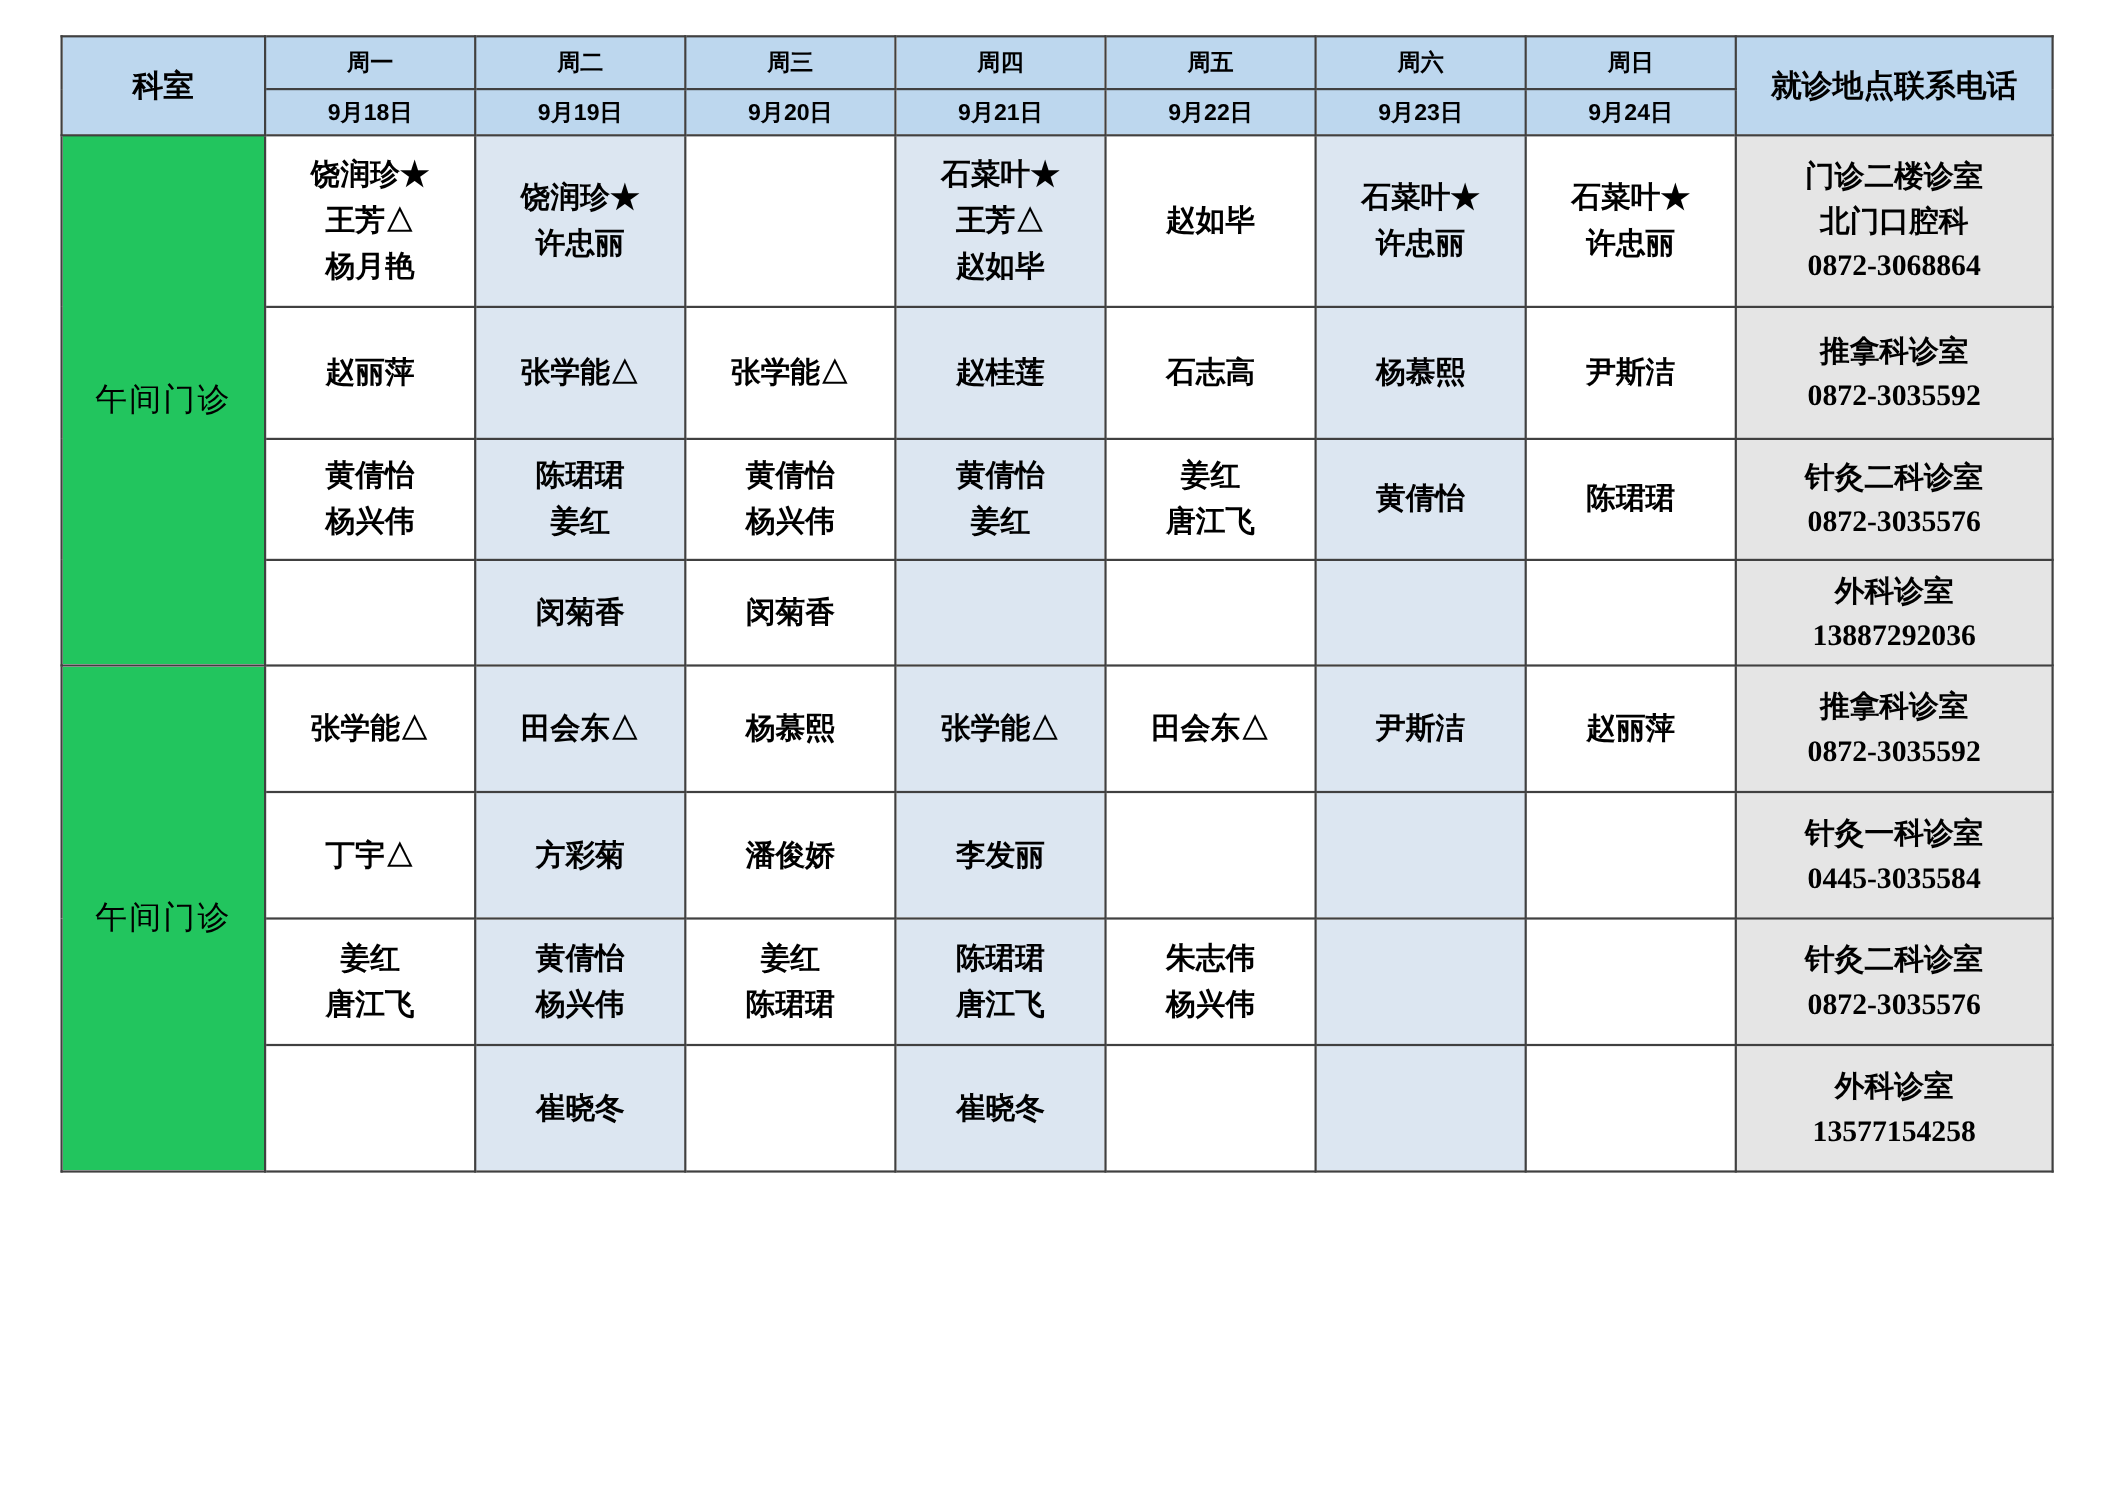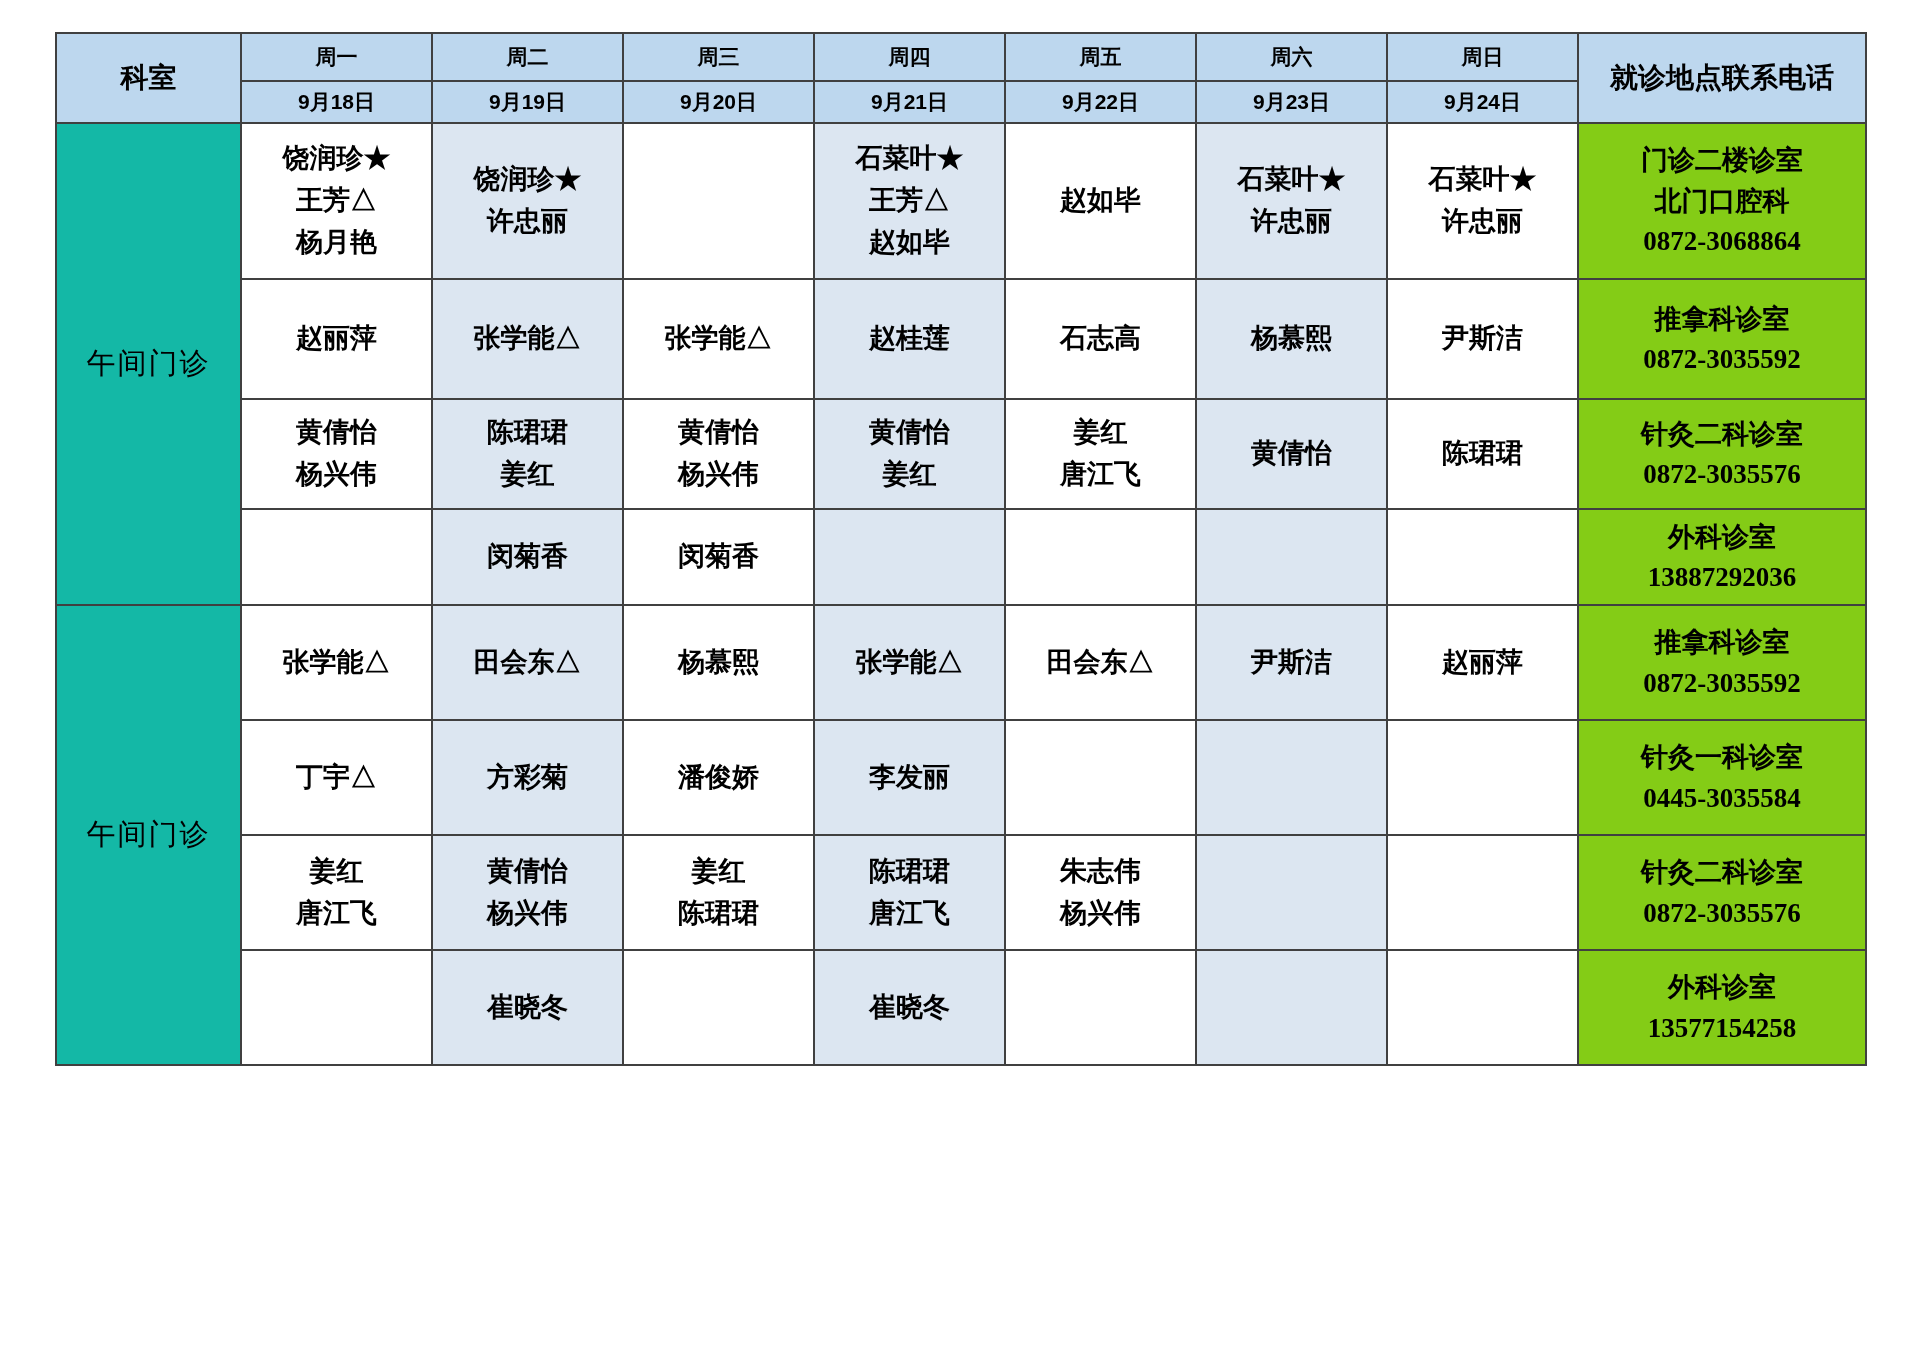--- a/index.html
+++ b/index.html
@@ -30,37 +30,37 @@
   }
   td.hdr {
     background:#bdd7ee;
     font-family:"Liberation Sans", sans-serif;
     font-weight:700;
     font-size:21px;
   }
   td.corner { font-size:28px; }
   td.contact-hdr { font-size:28px;margin-top:32px; }
   td.section {
-    background:#14b8a6;
+    background:#22c55e;
     font-family:"Liberation Serif", serif;
     font-weight:400;
     font-size:29px;
     letter-spacing:2px;
   }
   td.c {
     font-family:"Liberation Serif", serif;
     font-weight:700;
     font-size:27px;
     white-space:pre-line;
     line-height:1.55;
   }
   td.w { background:#ffffff; }
   td.b { background:#dce6f1; }
   td.contact {
-    background:#84cc16;
+    background:#e5e5e5;
     font-family:"Liberation Serif", serif;
     font-weight:700;
     font-size:27px;
     white-space:pre-line;
     line-height:1.5;
   }
   tr.h48{height:48px} tr.h42{height:42px}
   tr.h156{height:156px} tr.h120{height:120px} tr.h110{height:110px} tr.h112{height:96px}
   tr.h115{height:115px}
 </style>

